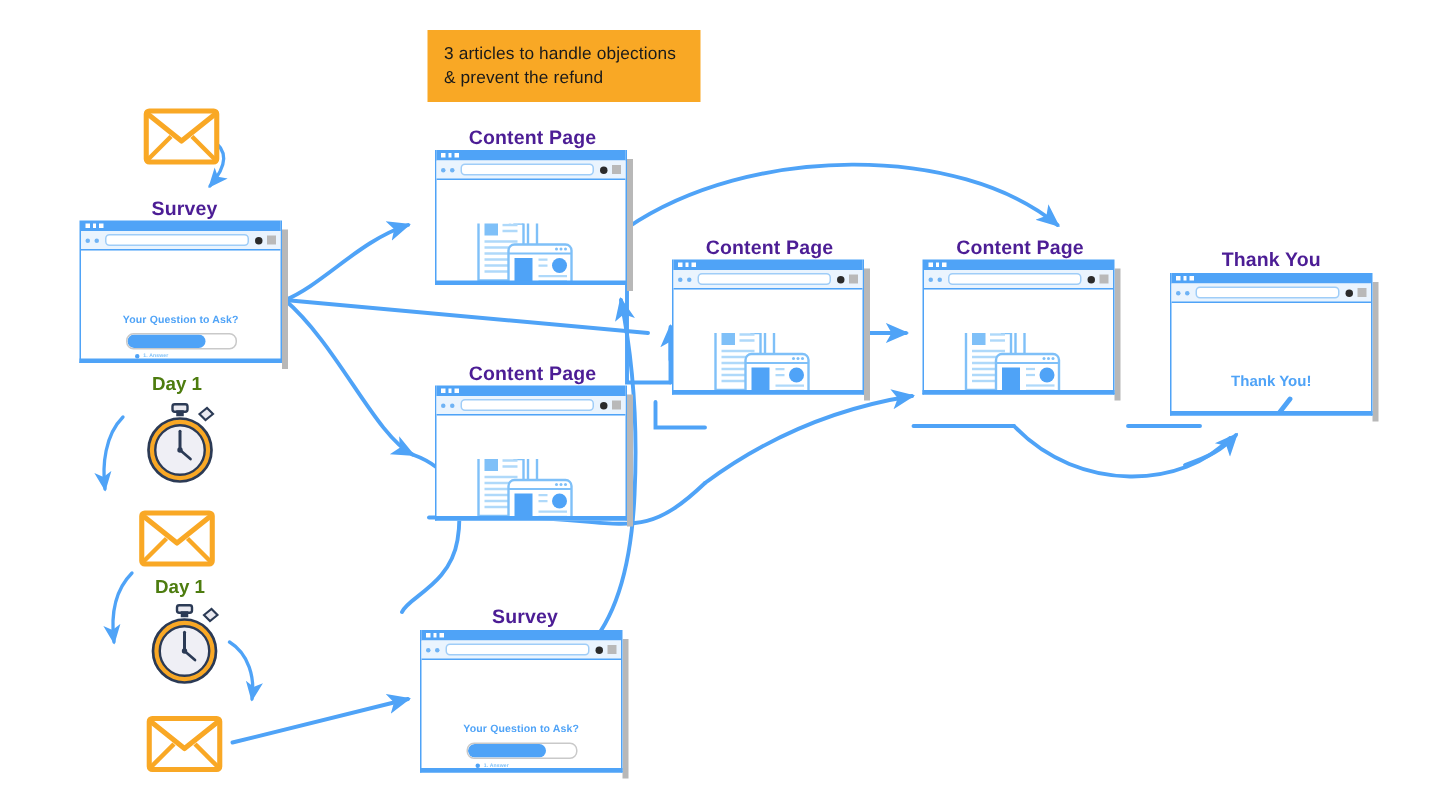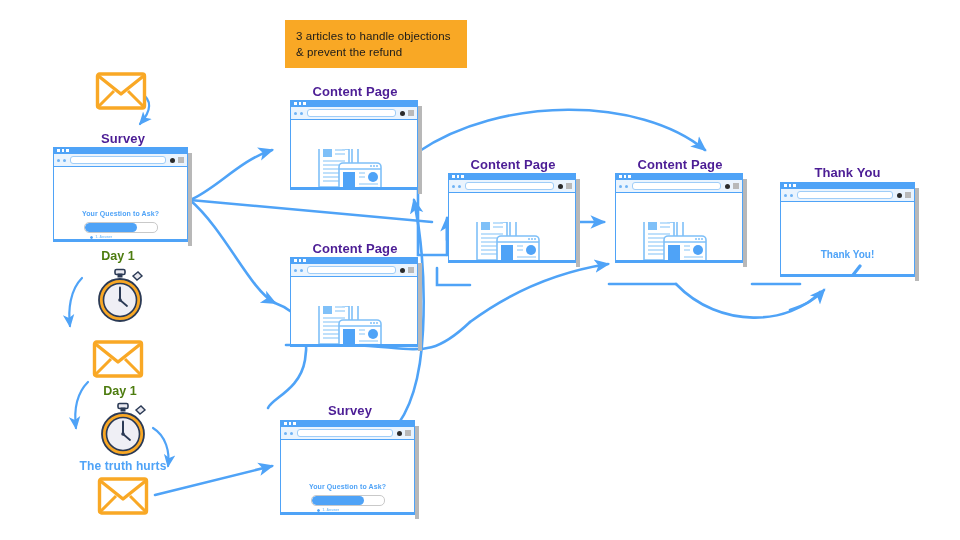--- a/index.html
+++ b/index.html
@@ -169,21 +169,20 @@
     <rect x="23" y="1.5" width="10" height="5" rx="1.5" fill="#E9E9F0" stroke="#2B3A55" stroke-width="1.6"></rect>
     <rect x="25.5" y="5.5" width="5" height="4" fill="#2B3A55"></rect>
     <path d="M41,8 l5,-4 l4,4 l-5,4 Z" fill="#E9E9F0" stroke="#2B3A55" stroke-width="1.4"></path>
     <circle cx="28" cy="32" r="21" fill="#F9A825" stroke="#2B3A55" stroke-width="1.8"></circle>
     <circle cx="28" cy="32" r="16.5" fill="#EFEFF5" stroke="#2B3A55" stroke-width="1.6"></circle>
     <path d="M28,32 L28,19.5" stroke="#2B3A55" stroke-width="2" stroke-linecap="round"></path>
     <path d="M28,32 L35,38" stroke="#2B3A55" stroke-width="1.8" stroke-linecap="round"></path>
     <circle cx="28" cy="32" r="1.8" fill="#2B3A55"></circle>
   </svg>
 
-  <div class="blue-label" style="left:48px;top:459px;width:150px;">The truth hurts</div>
 
   <svg class="mail" style="left:97px;top:475px;" width="52" height="42" viewBox="0 0 52 42">
     <rect x="2.5" y="4" width="47" height="34" rx="2" fill="#fff" stroke="#F9A825" stroke-width="3.4"></rect>
     <path d="M3.5,6 L26,24 L48.5,6" fill="none" stroke="#F9A825" stroke-width="3.4" stroke-linejoin="round"></path>
     <path d="M3.5,36.5 L19,21" fill="none" stroke="#F9A825" stroke-width="3"></path>
     <path d="M48.5,36.5 L33,21" fill="none" stroke="#F9A825" stroke-width="3"></path>
   </svg>
 
   <div class="node-title" style="left:53px;top:131px;width:140px;">Survey</div>
 

